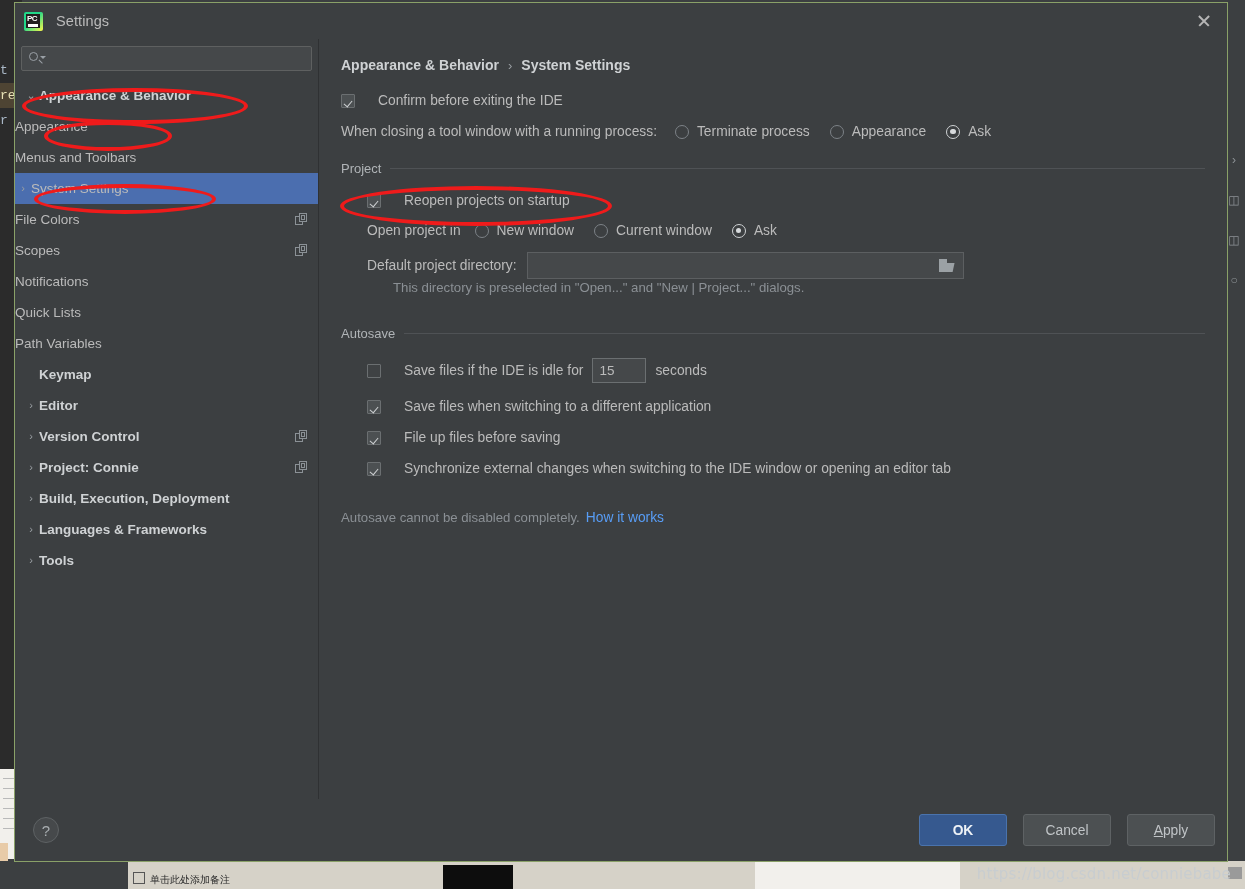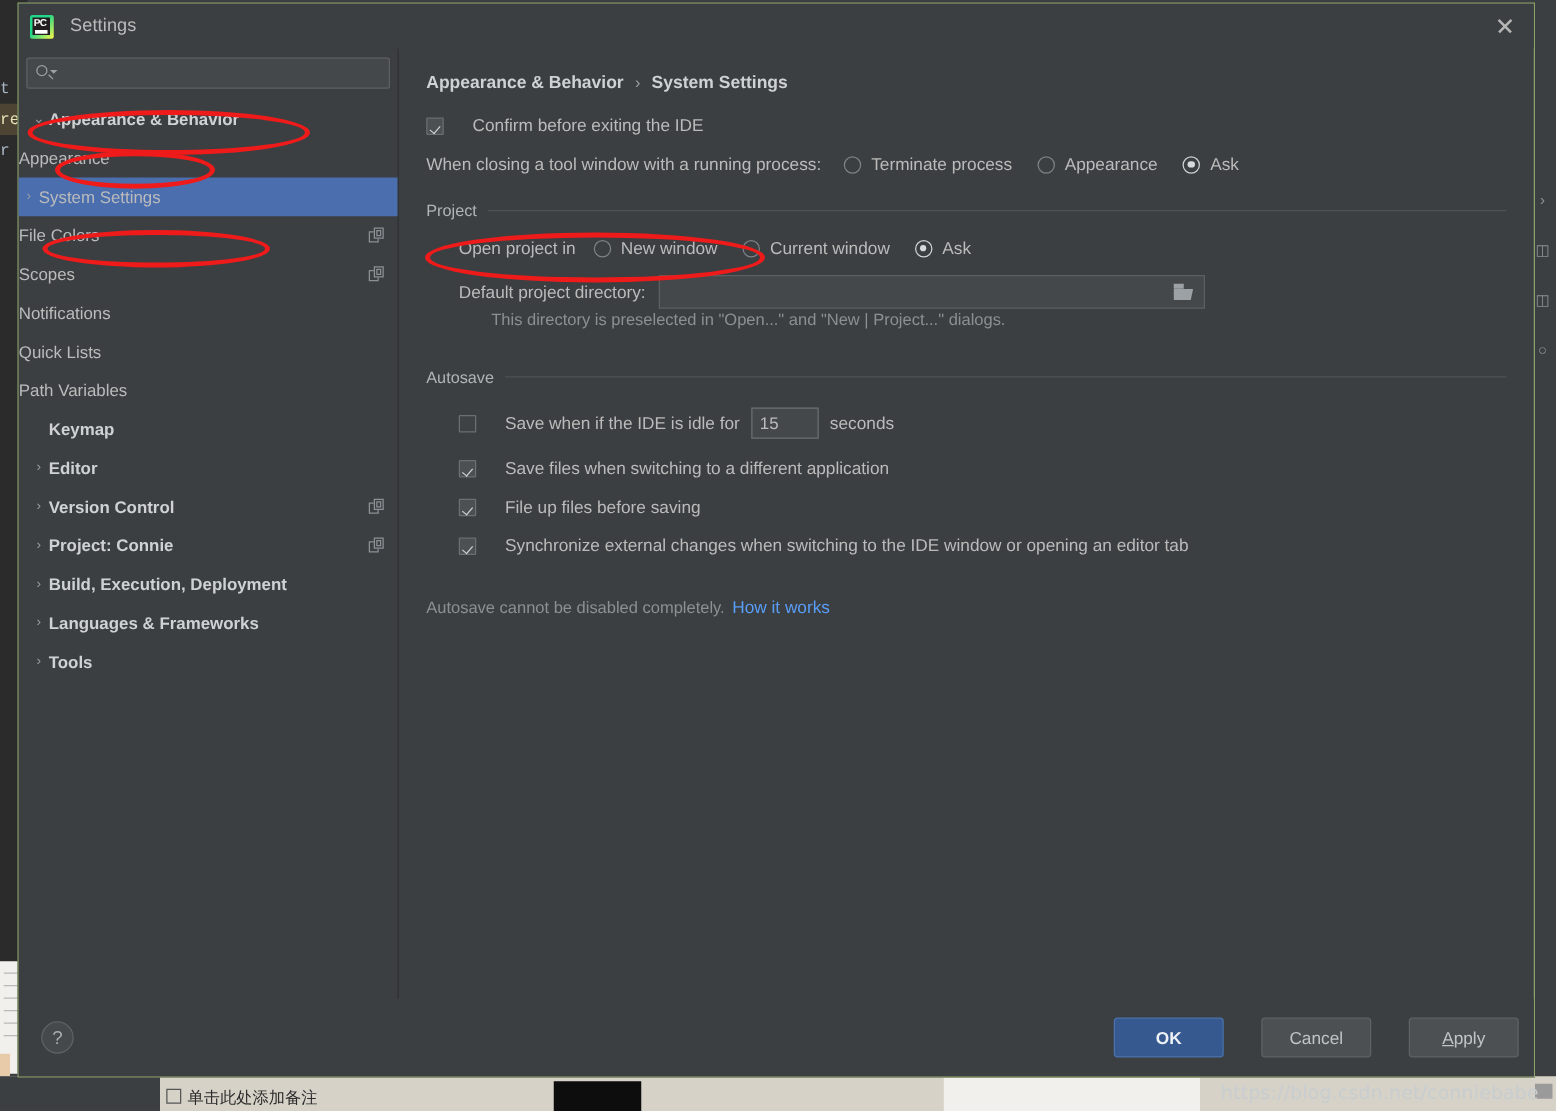--- a/index.html
+++ b/index.html
@@ -28,21 +28,21 @@
   }
   #bg .bottom-band {
     position:absolute; left:0; bottom:0; width:1245px; height:28px;
     background:#d6d2c8;
   }
   #bg .bottom-left-tool {
     position:absolute; left:0; bottom:0; width:128px; height:28px;
     background:#3c3f41;
   }
   #bg .bottom-text {
-    position:absolute; left:133px; bottom:2px; font-size:13px; color:#2b2b2b;
+    position:absolute; left:133px; bottom:2px; font-size:10px; color:#2b2b2b;
     font-family:"DejaVu Sans", sans-serif; white-space:nowrap;
   }
   #bg .bottom-text .boxicon {
     display:inline-block; width:12px; height:12px; border:1px solid #555;
     margin-right:5px; vertical-align:-1px; position:relative;
   }
   #bg .bottom-black {
     position:absolute; left:443px; bottom:0; width:70px; height:24px; background:#0d0d0d;
   }
   #bg .bottom-white {
@@ -239,21 +239,21 @@
   
   .footer {
     flex:0 0 62px; height:62px; display:flex; align-items:center;
     padding:0 12px 0 18px; background:#3c3f41;
   }
   .help-btn {
     width:26px; height:26px; border-radius:50%; border:1px solid #5e6264;
     background:#46494b; color:#a9aeb1; font-size:15px;
     display:flex; align-items:center; justify-content:center;
   }
-  .btns { margin-left:auto; display:flex; gap:30px;align-items:flex-end; }
+  .btns { margin-left:auto; display:flex; gap:16px;align-items:flex-end; }
   .btn {
     min-width:88px; height:32px; border-radius:3px; font-size:13.8px;
     display:flex; align-items:center; justify-content:center;
     background:#4c5052; border:1px solid #5e6264; color:#c0c4c7;
   }
   .btn.primary { background:#36598f; border-color:#4a73ad; color:#eef2f6; font-weight:bold; }
   .btn .mnem { text-decoration:underline; }
 
   
   .watermark {
@@ -330,20 +330,23 @@
 
         <div class="tree-row top indent-0">
           <span class="twisty">⌄</span>
           <span class="lbl">Appearance &amp; Behavior</span>
         </div>
 
         <div class="tree-row child indent-1">
           <span class="lbl">Appearance</span>
         </div>
 
+        <div class="tree-row child indent-1">
+          <span class="lbl">Menus and Toolbars</span>
+        </div>
 
         <div class="tree-row child selected indent-1b">
           <span class="twisty">›</span>
           <span class="lbl">System Settings</span>
         </div>
 
         <div class="tree-row child indent-1">
           <span class="lbl">File Colors</span>
           <span class="copy-ico">
               <i></i>
@@ -444,20 +447,24 @@
         <span class="radio on"></span>
         <span class="radio-label">Ask</span>
       </div>
 
       <div class="group">
         <div class="group-head">
           <span class="gt">Project</span>
           <span class="line"></span>
         </div>
 
+        <div class="row" style="margin-top:17px;margin-left:26px">
+          <span class="cb checked"></span>
+          <span class="cb-label">Reopen projects on startup</span>
+        </div>
 
         <div class="row" style="margin-top:15px;margin-left:26px">
           <span>Open project in</span>
           <span style="width:14px"></span>
           <span class="radio"></span>
           <span class="radio-label">New window</span>
           <span class="radio"></span>
           <span class="radio-label">Current window</span>
           <span class="radio on"></span>
           <span class="radio-label">Ask</span>
@@ -477,21 +484,21 @@
       </div>
 
       <div class="group" style="margin-top:31px">
         <div class="group-head">
           <span class="gt">Autosave</span>
           <span class="line"></span>
         </div>
 
         <div class="row" style="margin-top:17px;margin-left:26px">
           <span class="cb empty"></span>
-          <span class="cb-label">Save when if the IDE is idle for</span>
+          <span class="cb-label">Save files if the IDE is idle for</span>
           <span class="num-field">15</span>
           <span>seconds</span>
         </div>
 
         <div class="row" style="margin-top:16px;margin-left:26px">
           <span class="cb checked"></span>
           <span class="cb-label">Save files when switching to a different application</span>
         </div>
 
         <div class="row" style="margin-top:16px;margin-left:26px">

